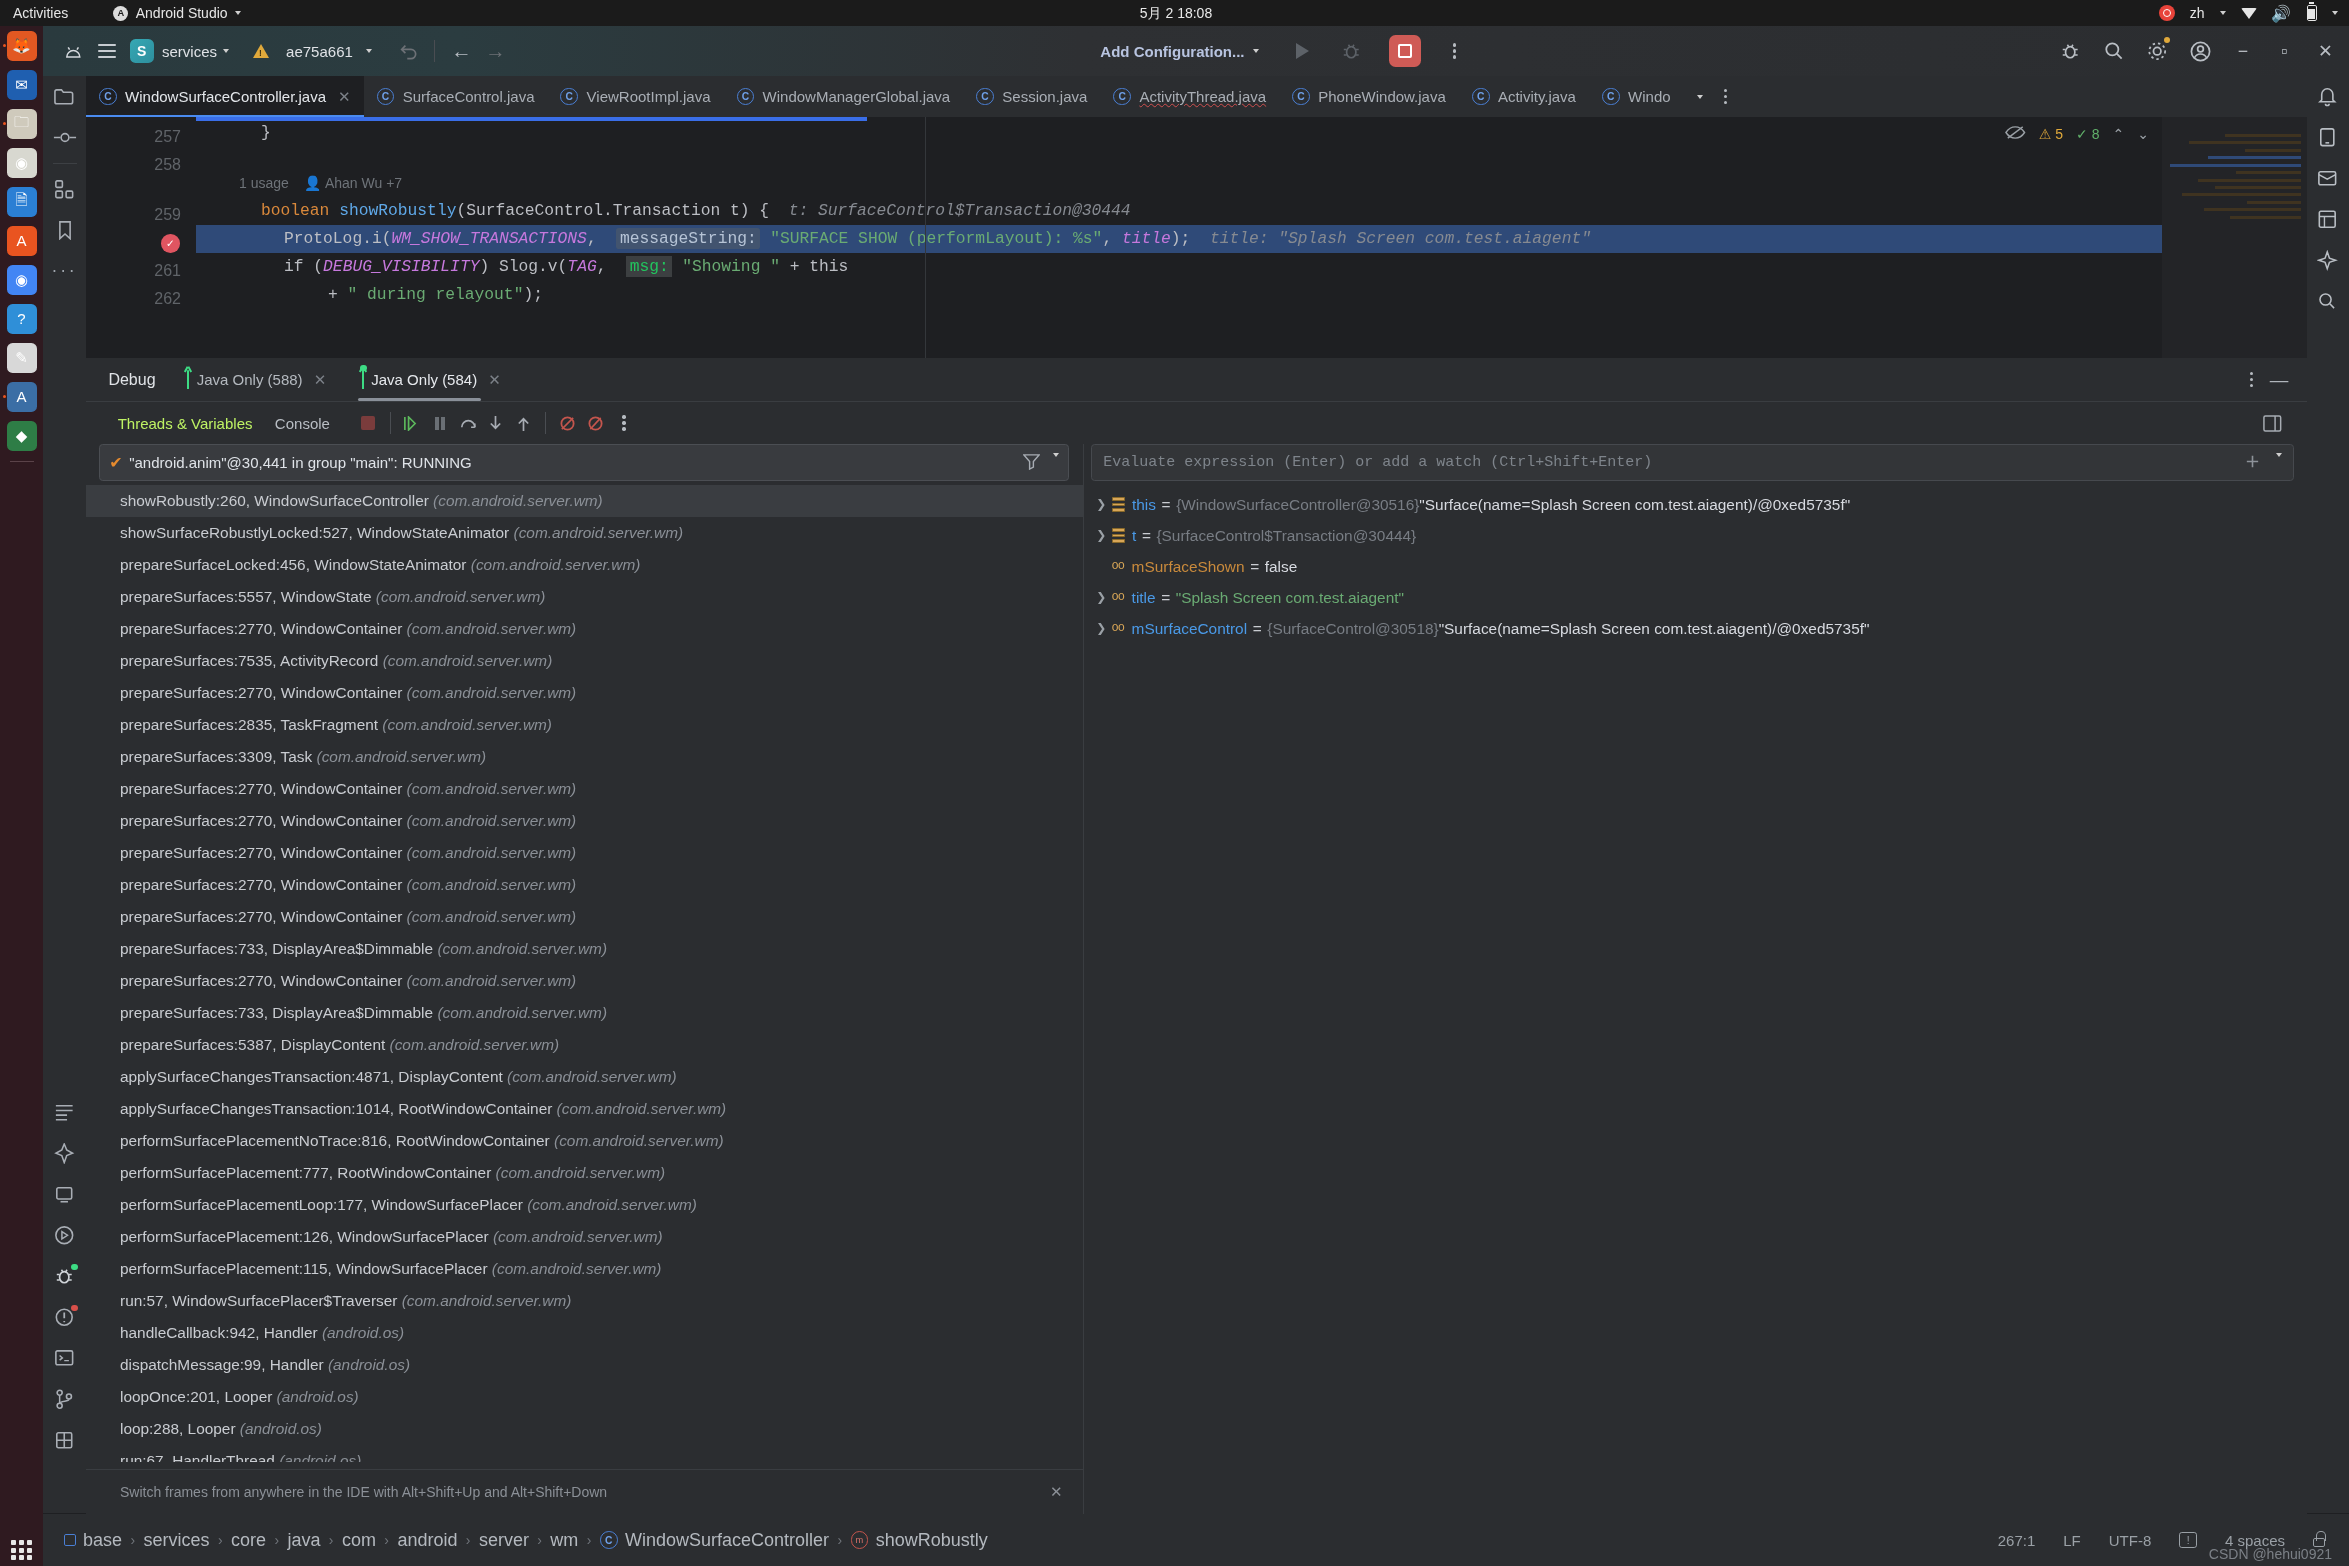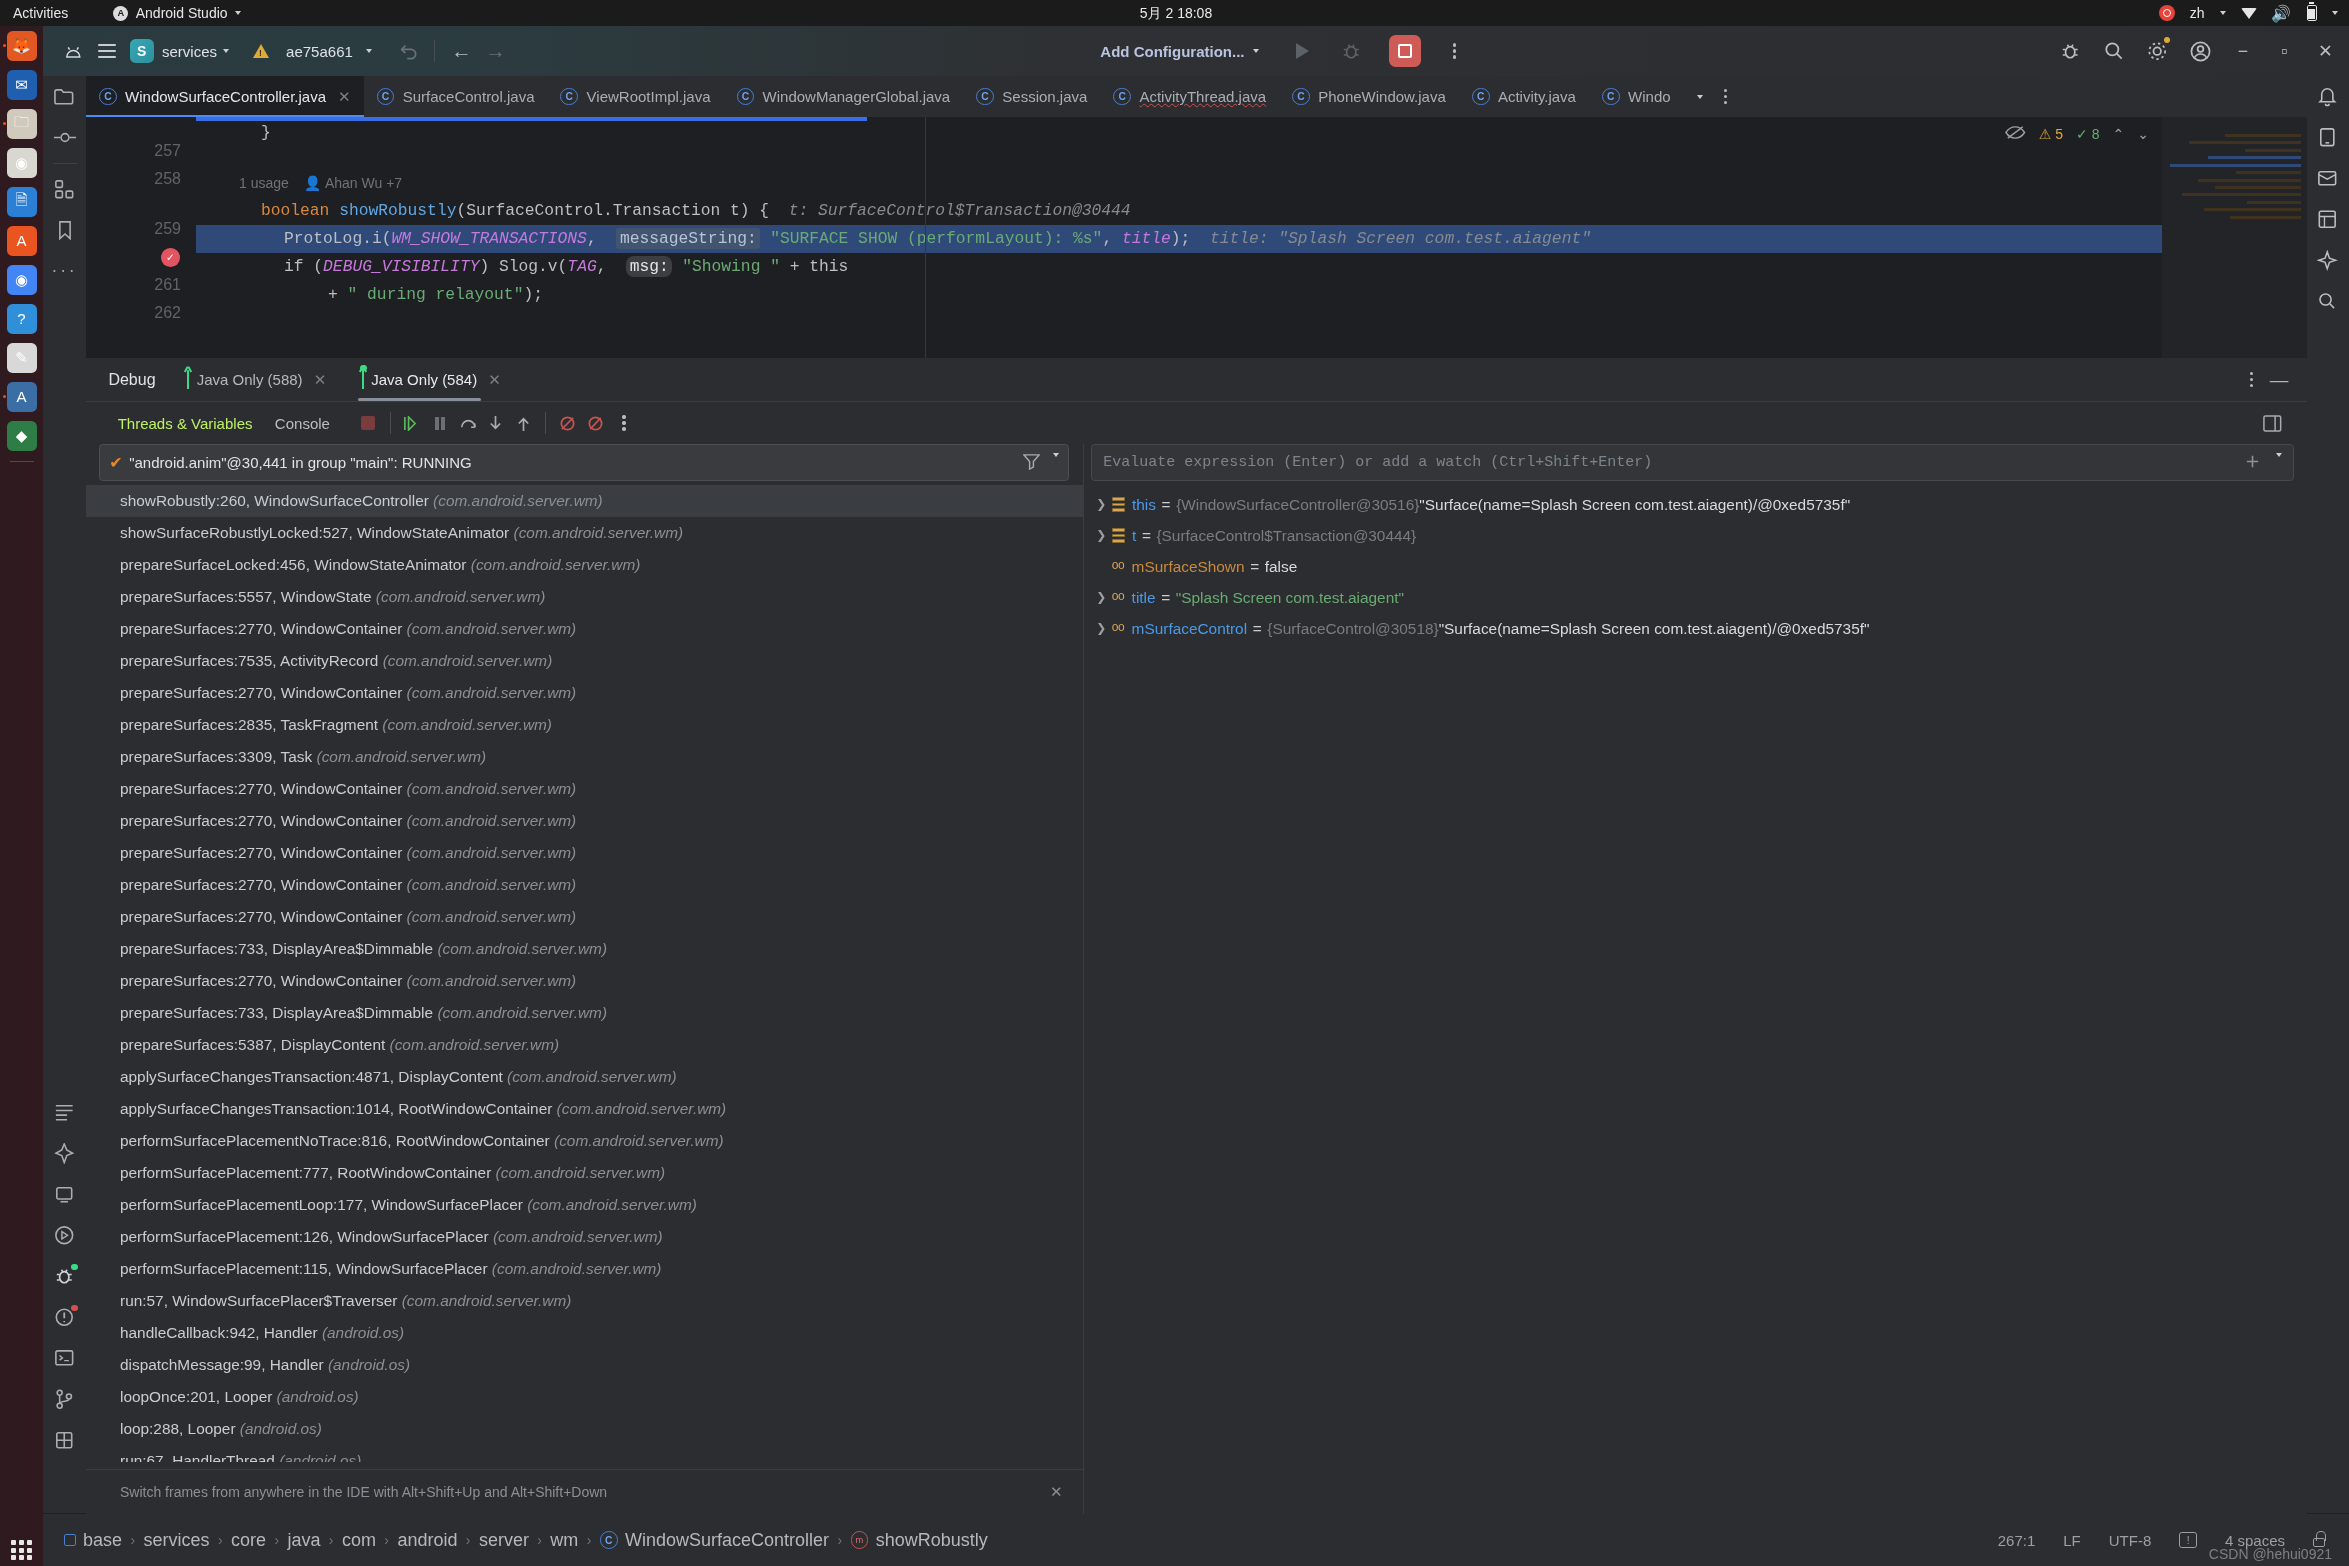--- a/index.html
+++ b/index.html
@@ -107,33 +107,33 @@
   .cicon { width:17.7px;height:17.7px;border-radius:50%;border:1.9px solid #4a7fd4;
     display:inline-flex;align-items:center;justify-content:center;font-size:10.3px;
     color:#6fa0e8; font-weight:600; flex:none;}
   .tabx { color:#7c8188; font-size:15px; margin-left:3.7px;}
   .squig { text-decoration:underline; text-decoration-style:wavy;
     text-decoration-color:#d05050; text-decoration-thickness:1.4px; }
 
   
   #editor { position:absolute; left:43px; top:91px; width:2221px; height:241px;
     background:#1e1f22; }
-  #gutter { position:absolute; left:0; top:18px; width:110px; height:241px; background:#1e1f22; }
+  #gutter { position:absolute; left:0; top:4px; width:110px; height:241px; background:#1e1f22; }
   .gl { position:absolute; right:15px; font-size:16px; color:#606469; }
   .bp { position:absolute; left:75px; width:18.6px; height:18.6px; border-radius:50%;
     background:#e05561; display:flex; align-items:center; justify-content:center;
     color:#fff; font-size:10.3px; }
   #codewrap { position:absolute; left:110px; top:0; right:0; height:241px; }
   .codeline { position:absolute; left:0; height:28px; line-height:28px; white-space:pre;
     font-family:"Liberation Mono", monospace; font-size:16.3px; }
   .hl-row { position:absolute; left:0; width:2045px; height:28px; background:#2f4a78; }
   .kw { color:#d9883b; } .meth { color:#5fa8e8; }
   .const { color:#c678dd; font-style:italic; } .str { color:#6aab73; }
   .plain { color:#bcbec4; } .hint { color:#868a91; font-style:italic; }
-  .ptag { background:#3c3f41; color:#e5e5e5; border-radius:8px; padding:0.9px 3.7px;
+  .ptag { background:#3c3f41; color:#22c55e; border-radius:0; padding:0.9px 3.7px;
     font-style:normal; }
   .ptag2 { background:#42546f; color:#b6c4d6; border-radius:2.8px; padding:0.9px 3.7px; }
   .usage { color:#6e7379; font-size:14px; font-family:"Liberation Sans",sans-serif; }
   #edge-line { position:absolute; left:839px; top:0; width:0.9px; height:241px; background:#34373b; }
   #ed-top-strip { position:absolute; left:110px; top:0; width:671px; height:3.7px; background:#3a6ee8; }
   #ed-right { position:absolute; right:0; top:0; width:145px; height:241px; background:#232427; }
   #ed-status { position:absolute; right:158px; top:7.5px; display:flex; align-items:center;
     gap:13px; font-size:14px; color:#9aa0a6; }
   .err-cnt { color:#e0a93b; } .ok-cnt { color:#61b06a; }
   .mini { position:absolute; right:5.6px; background:#3f3320; }

